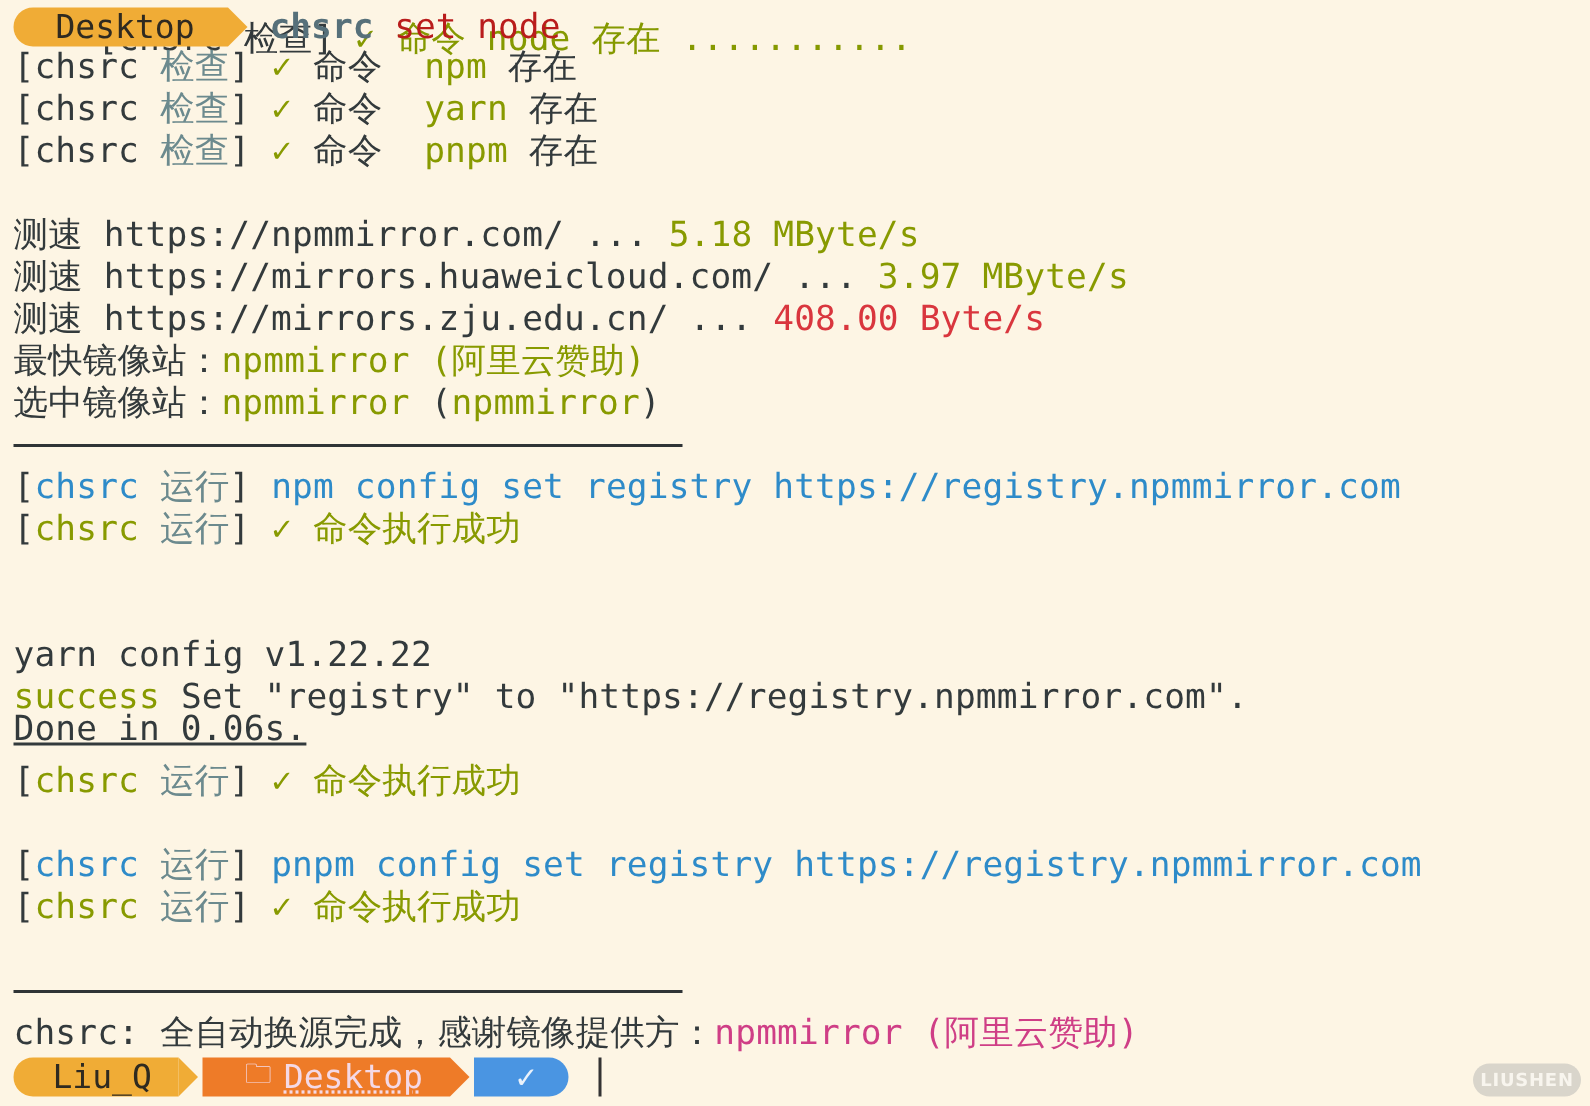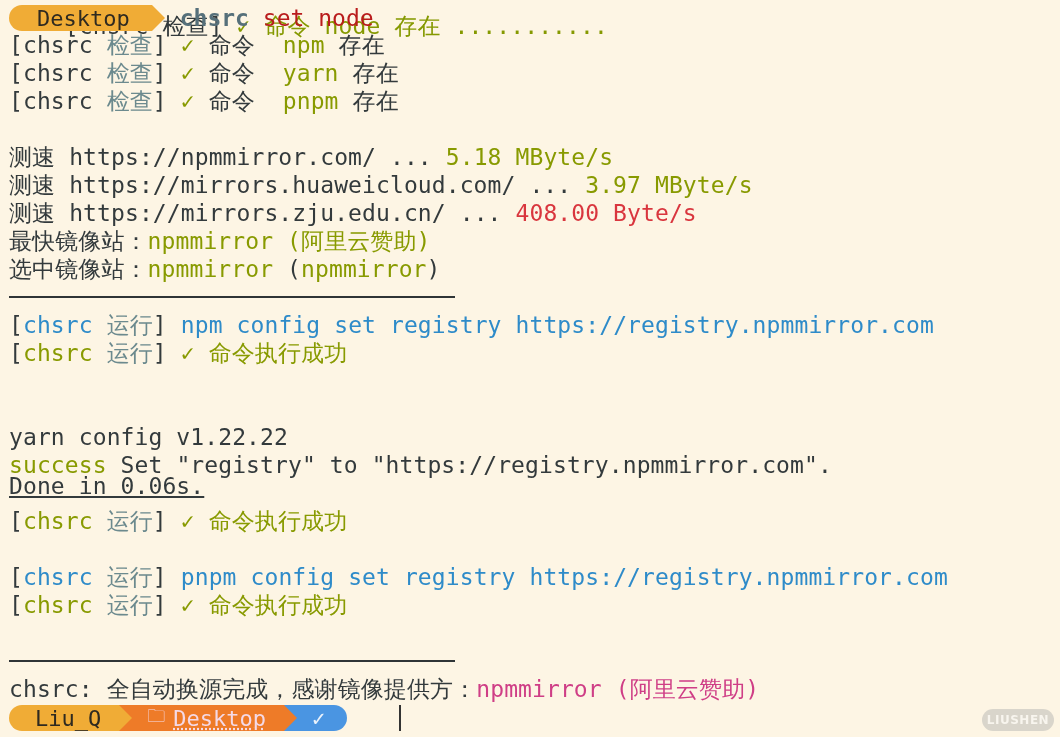--- a/index.html
+++ b/index.html
@@ -22,21 +22,21 @@
   .slate { color: #56707a; font-weight: bold; }
   .green { color: #889a00; }
   .red { color: #d9363e; }
   .blue { color: #2e8bc9; }
   .pink { color: #cf3e86; }
   .dark { color: #333a3c; }
 
   .sep { position: absolute; left: 9px; width: 446px; height: 2px; background: #2f3436; }
 
   
-  .prompt { position: absolute; left: 9px; height: 26px; display: flex; align-items: center; }
+  .prompt { position: absolute; left: 9px; height: 26px; display: flex; align-items: center; gap: 16px; }
   .seg {
     position: relative; height: 26px; display: flex; align-items: center;
     font-size: 22px; padding: 0 14px 0 18px;
   }
   .seg-user { background: #f0ac36; color: #2f2a20; border-radius: 13px 0 0 13px; padding-left: 26px; padding-right: 18px; }
   .seg-user::after, .seg-dir::after {
     content: ""; position: absolute; right: -13px; top: 0;
     border-top: 13px solid transparent; border-bottom: 13px solid transparent;
     border-left: 13px solid #f0ac36; z-index: 2;
   }

